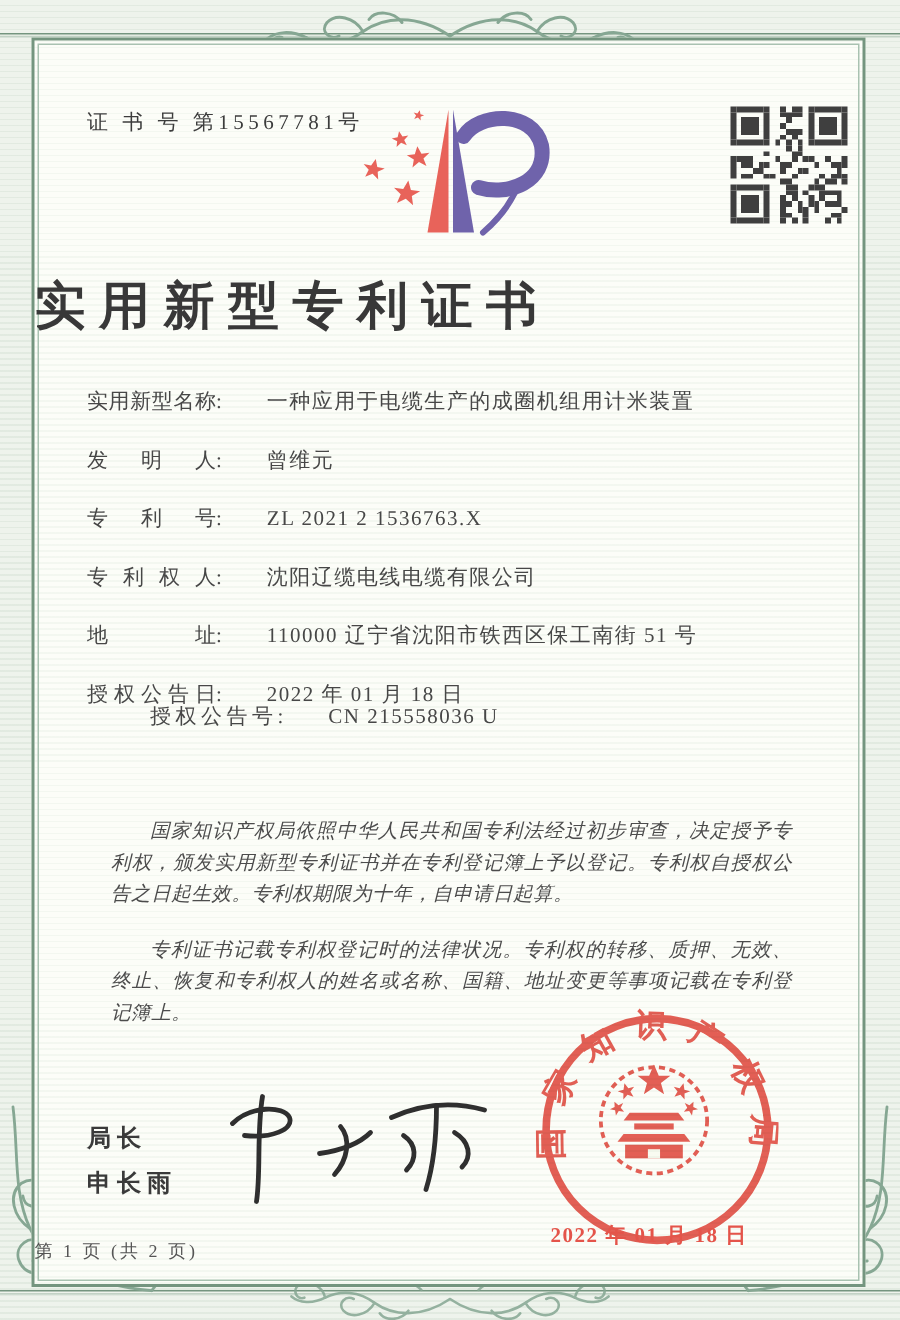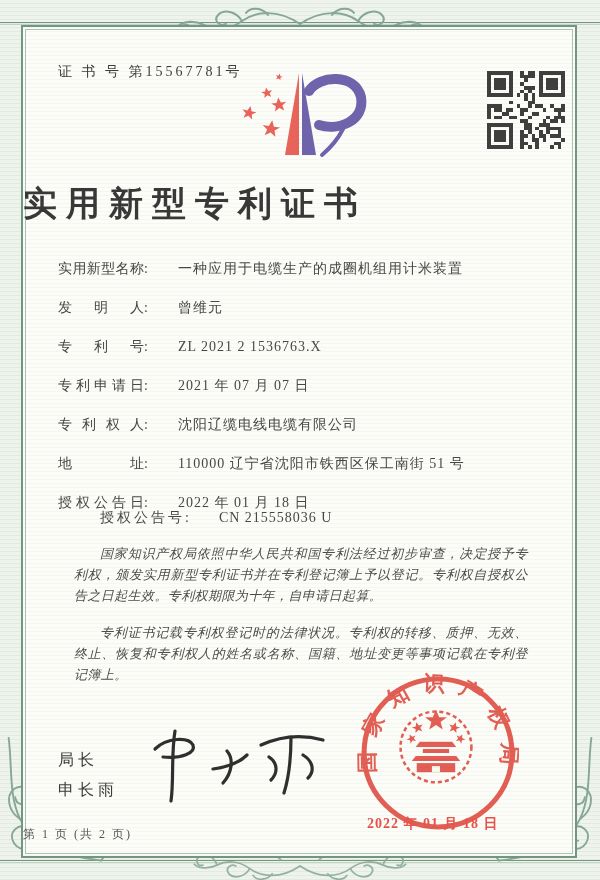--- a/index.html
+++ b/index.html
@@ -33,21 +33,21 @@
       var(--paper,#fcfdf8);
     border:2px solid var(--border-green,#74957f);
     box-sizing:border-box;
   }
   .card::before{
     content:"";position:absolute;inset:2px;
     border:1px solid var(--border-green-light,#a9c2b1);
     pointer-events:none;
   }
 
-  .cert-no{position:absolute;left:35px;top:36px;font-size:14px;
+  .cert-no{position:absolute;left:35px;top:46px;font-size:14px;
     letter-spacing:3px;color:var(--text-dark,#3c3c3c);}
   .logo{position:absolute;left:204px;top:36px;width:152px;height:108px;}
   .qr{position:absolute;left:464px;top:44px;width:78px;height:78px;}
   .qr .qm{background:var(--qr-dark,#3f3f3f);}
 
   .title{position:absolute;left:0;right:0;top:154px;text-align:left;
     font-size:34px;font-weight:600;letter-spacing:9px;color:#383838;}
 
   .fields{position:absolute;left:35px;right:30px;top:234px;font-size:14px;color:var(--text-body,#4a4a4a);}
   .frow{margin-bottom:24px;line-height:15px;white-space:nowrap;}
@@ -59,21 +59,21 @@
   .pair2{margin-left:42px;}
   .pair2 .flabel2{letter-spacing:3px;}
 
   .paras{position:absolute;left:35px;right:31px;top:500px;
     font-size:13px;line-height:21px;color:#4c4c4c;
     font-style:italic;letter-spacing:0.4px;text-align:justify;}
   .paras p{margin:16px;text-indent:2em;}
 
   .signer{position:absolute;left:35px;top:718px;
     font-family:"Liberation Sans","DejaVu Sans",sans-serif;
-    font-size:16px;font-weight:400;letter-spacing:4px;color:#3a3a3a;line-height:30px;}
+    font-size:16px;font-weight:700;letter-spacing:4px;color:#3a3a3a;line-height:30px;}
   .signature{position:absolute;left:118px;top:698px;width:210px;height:84px;}
 
   .seal{position:absolute;left:334px;top:645px;width:162px;height:162px;
     opacity:.93;mix-blend-mode:multiply;}
   .seal-date{position:absolute;left:344px;top:788px;font-size:14px;font-weight:700;
     color:var(--seal-red,#e4544a);letter-spacing:1px;}
 
   .footer{position:absolute;left:0;right:0;top:799px;
     font-size:12px;letter-spacing:2px;color:#555;}
 </style>
@@ -604,23 +604,20 @@
       <div class="frow">
         <span class="flabel">实用新型名称</span><span class="fcolon">:</span><span class="fvalue">一种应用于电缆生产的成圈机组用计米装置</span>
       </div>
       <div class="frow">
         <span class="flabel">发 明 人</span><span class="fcolon">:</span><span class="fvalue">曾维元</span>
       </div>
       <div class="frow">
         <span class="flabel">专 利 号</span><span class="fcolon">:</span><span class="fvalue">ZL 2021 2 1536763.X</span>
       </div>
       <div class="frow">
-        <span class="flabel">专利申请日</span><span class="fcolon">:</span><span class="fvalue">2021 年 07 月 07 日</span>
-      </div>
-      <div class="frow">
         <span class="flabel">专 利 权 人</span><span class="fcolon">:</span><span class="fvalue">沈阳辽缆电线电缆有限公司</span>
       </div>
       <div class="frow">
         <span class="flabel">地 址</span><span class="fcolon">:</span><span class="fvalue">110000 辽宁省沈阳市铁西区保工南街 51 号</span>
       </div>
       <div class="frow frow-split">
         <div>
           <span class="flabel">授权公告日</span><span class="fcolon">:</span><span class="fvalue">2022 年 01 月 18 日</span>
         </div>
         <div class="pair2">

